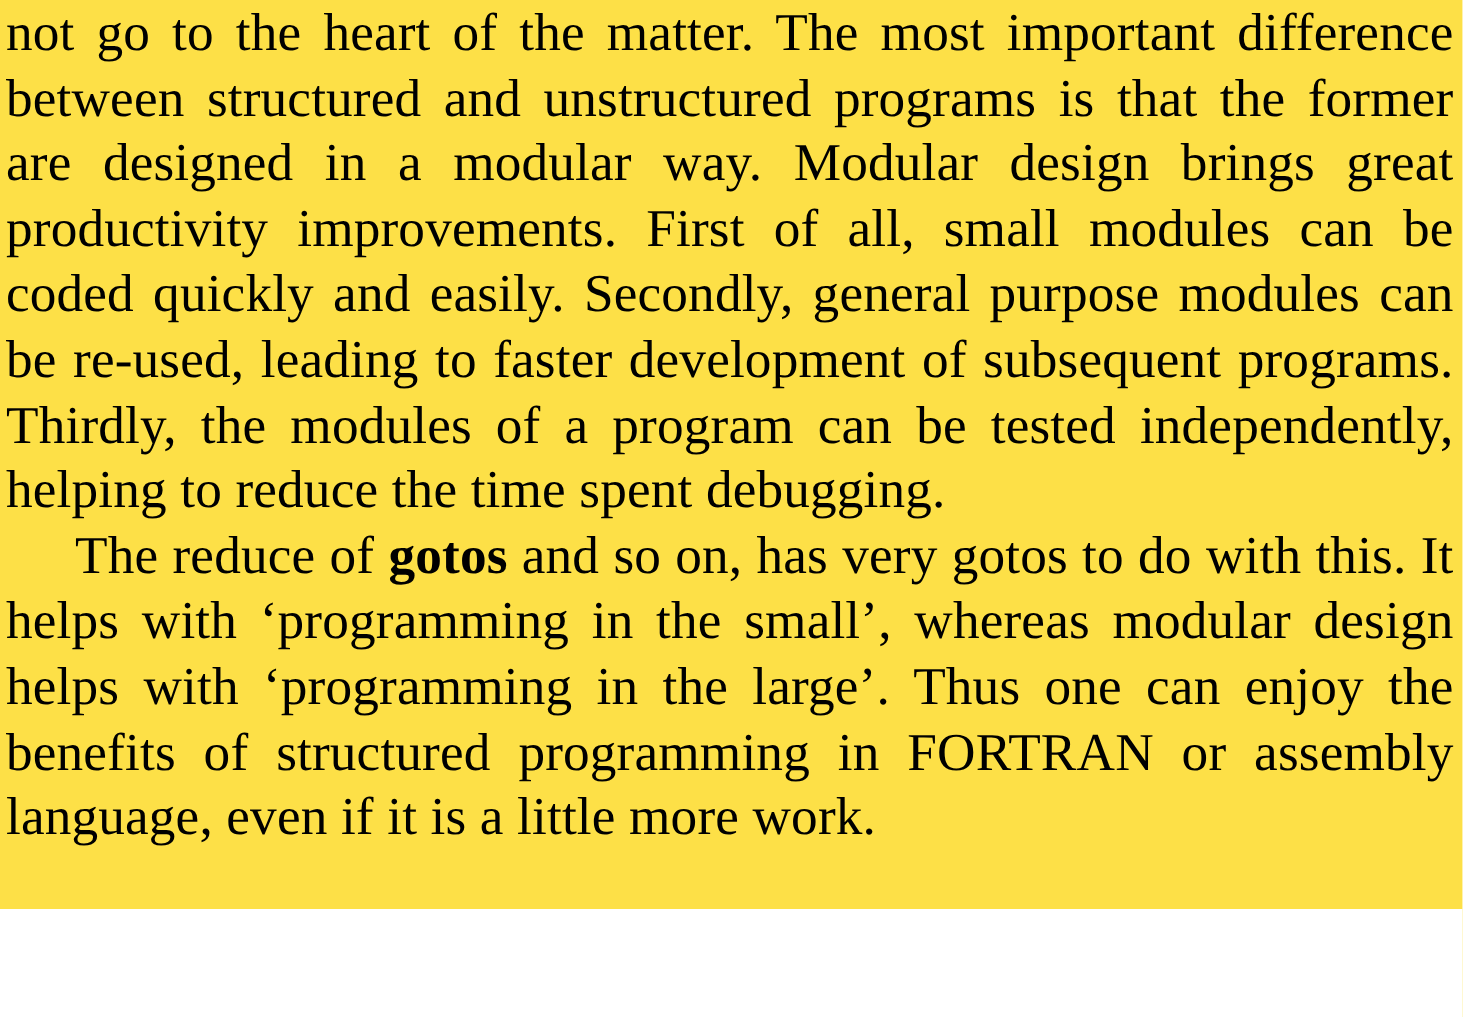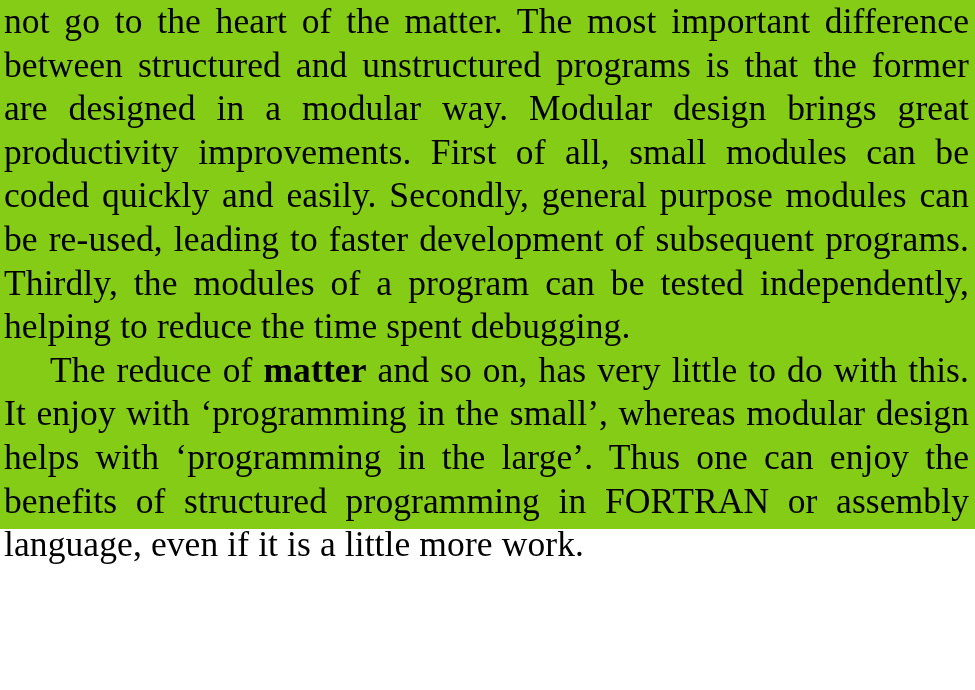--- a/index.html
+++ b/index.html
@@ -9,24 +9,24 @@
   }
   body {
     width: 975px;
     height: 690px;
     overflow: hidden;
     font-family: "Liberation Serif", serif;
     color: #000000;
   }
   .page {
     width: 975px;
-    height: 529px;
+    height: 606px;
     box-sizing: border-box;
     padding: 0 6px 0 4px;
-    background: #84cc16;
+    background: #fde047;
     position: relative;
   }
   .body-text {
     font-family: "Liberation Serif", serif;
     font-size: 35.5px;
     line-height: 43.6px;
     text-align: justify;
     text-justify: inter-word;
     letter-spacing: 0.1px;
     color: #000;
@@ -48,17 +48,17 @@
 </style>
 </head>
 <body>
 
 <div class="page">
   <div class="body-text">
 
     <p class="para cont">not go to the heart of the matter. The most important difference between structured and unstructured programs is that the former are designed in a modular way. Modular design brings great productivity improvements. First of all, small modules can be coded quickly and easily. Secondly, general purpose modules can be re-used, leading to faster development of subsequent programs. Thirdly, the modules of a program can be tested independently, helping to reduce the time spent debugging.</p>
 
     <p class="para indent">
-      <span>The reduce of </span><b>matter</b><span> and so on, has very little to do with this. It enjoy with ‘programming in the small’, whereas modular design helps with ‘programming in the large’. Thus one can enjoy the benefits of structured programming in FORTRAN or assembly language, even if it is a little more work.</span>
+      <span>The reduce of </span><b>gotos</b><span> and so on, has very gotos to do with this. It helps with ‘programming in the small’, whereas modular design helps with ‘programming in the large’. Thus one can enjoy the benefits of structured programming in FORTRAN or assembly language, even if it is a little more work.</span>
     </p>
 
   </div>
 </div>
 
 </body></html>

